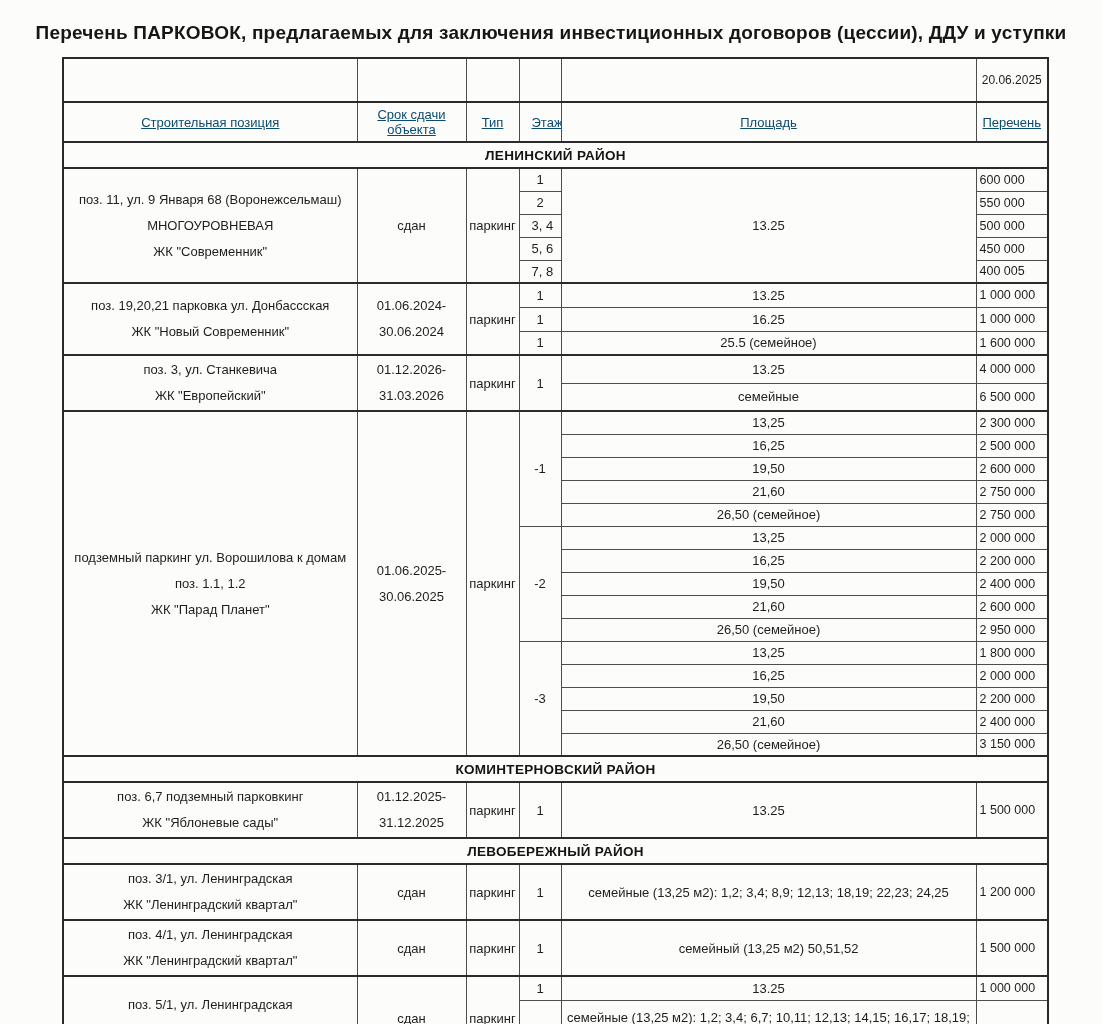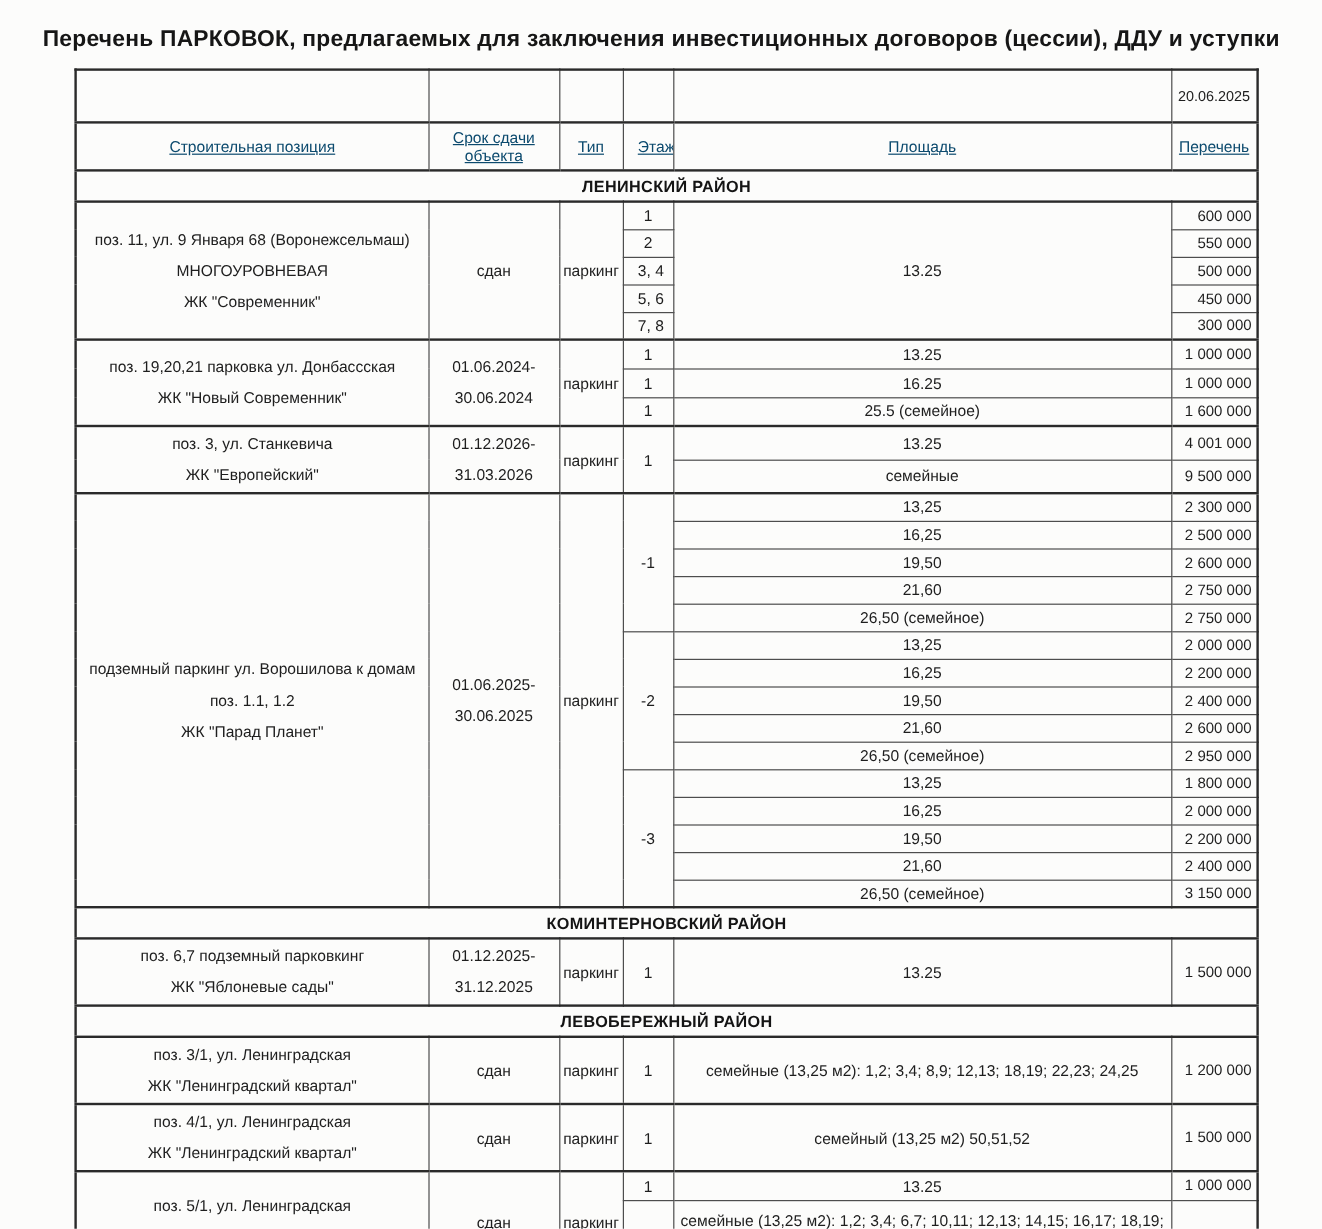--- a/index.html
+++ b/index.html
@@ -38,21 +38,21 @@
     font-size:13.5px;
     border-top:2px solid #2a2a2a;
     border-bottom:2px solid #2a2a2a;
     letter-spacing:.3px;
     color:#141414;
   }
   tr.header-row td { font-size:13px; color:#0c4a6e;text-decoration:underline; }
   tr.header-row td { border-bottom:2px solid #2a2a2a; }
   tr.date-row td { border-bottom:2px solid #2a2a2a; }
   tr.gs td { border-top:2px solid #2a2a2a; }
-  td.price { text-align:right; font-size:12.5px; white-space:nowrap; padding-right:4px; }
+  td.price { text-align:left; font-size:12.5px; white-space:nowrap; padding-right:4px; }
   td.date-cell { font-size:12px; white-space:nowrap; padding:1px; }
   td.type-cell { padding:0; white-space:nowrap; }
   td.floor-cell { padding:1px 12px; white-space:nowrap; }
   .ln { line-height:26px; }
   .area-wrap { line-height:1.75; }
 </style>
 </head>
 <body>
 
 <div class="title">Перечень ПАРКОВОК, предлагаемых для заключения инвестиционных договоров (цессии), ДДУ и уступки</div>
@@ -109,21 +109,21 @@
   <tr style="height:23px">
     <td class="floor-cell">3, 4</td>
     <td class="price">500 000</td>
   </tr>
   <tr style="height:23px">
     <td class="floor-cell">5, 6</td>
     <td class="price">450 000</td>
   </tr>
   <tr style="height:23px">
     <td class="floor-cell">7, 8</td>
-    <td class="price">300 000</td>
+    <td class="price">400 005</td>
   </tr>
 
   <tr class="gs" style="height:24px">
     <td rowspan="3">
       <div class="ln">поз. 19,20,21 парковка ул. Донбассская</div>
       <div class="ln">ЖК "Новый Современник"</div>
     </td>
     <td rowspan="3">
       <div class="ln">01.06.2024-</div>
       <div class="ln">30.06.2024</div>
@@ -149,25 +149,25 @@
       <div class="ln">поз. 3, ул. Станкевича</div>
       <div class="ln">ЖК "Европейский"</div>
     </td>
     <td rowspan="2">
       <div class="ln">01.12.2026-</div>
       <div class="ln">31.03.2026</div>
     </td>
     <td rowspan="2" class="type-cell">паркинг</td>
     <td rowspan="2" class="floor-cell">1</td>
     <td>13.25</td>
-    <td class="price">4 001 000</td>
+    <td class="price">4 000 000</td>
   </tr>
   <tr style="height:24px">
     <td>семейные</td>
-    <td class="price">9 500 000</td>
+    <td class="price">6 500 000</td>
   </tr>
 
   <tr class="gs" style="height:23px">
     <td rowspan="15">
       <div class="ln">подземный паркинг ул. Ворошилова к домам</div>
       <div class="ln">поз. 1.1, 1.2</div>
       <div class="ln">ЖК "Парад Планет"</div>
     </td>
     <td rowspan="15">
       <div class="ln">01.06.2025-</div>

